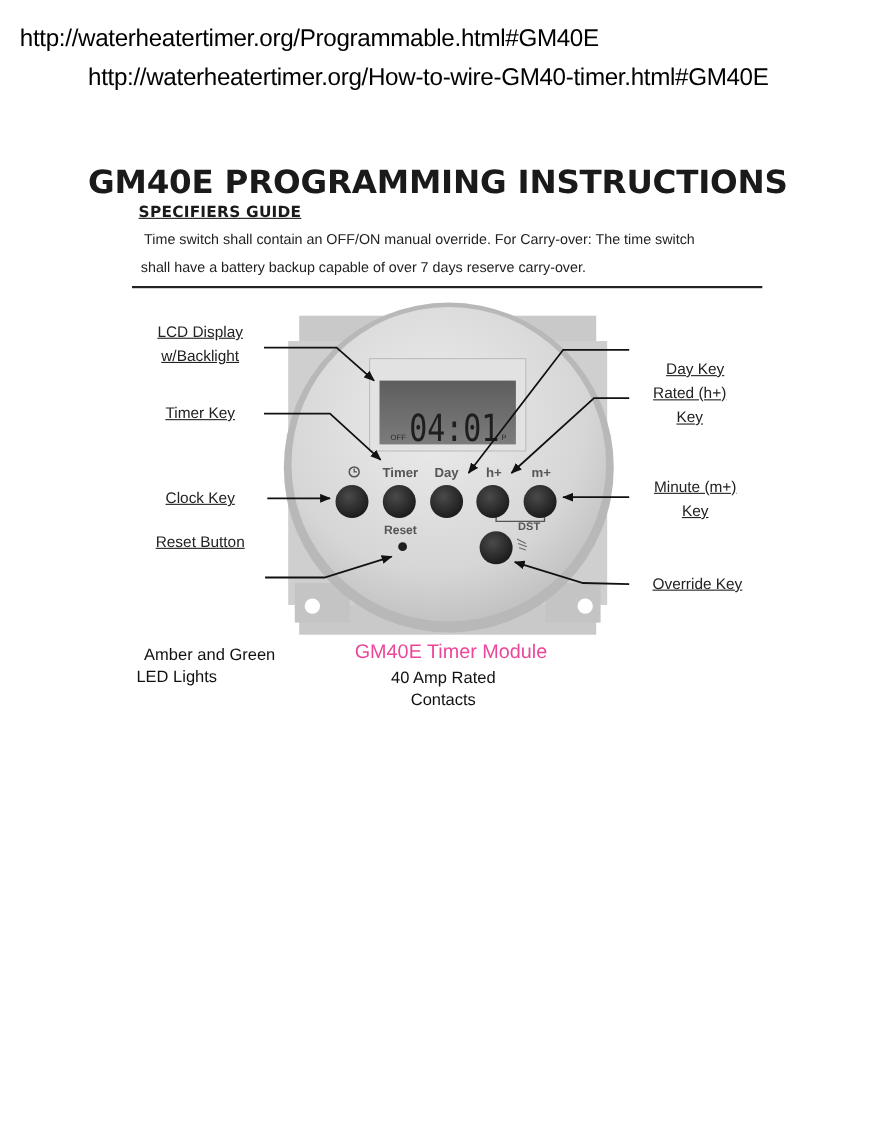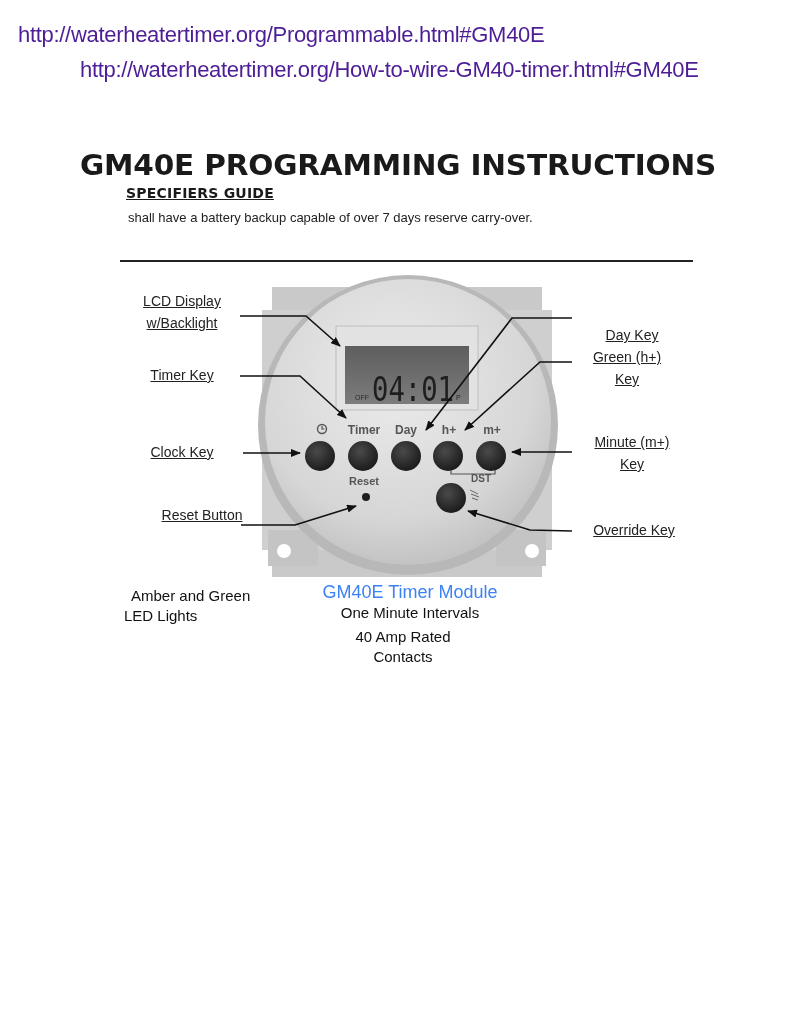--- a/index.html
+++ b/index.html
@@ -1,37 +1,38 @@
 <!DOCTYPE html>
 <html><head>
   <meta charset="utf-8">
   <style>
     html, body { margin: 0; padding: 0; background: #ffffff; }
     body { width: 808px; height: 1022px; position: relative; overflow: hidden;
            font-family: "Liberation Sans", sans-serif; color: #222; }
     .abs { position: absolute; }
-    .link { color: #4c1d95; font-size: 22px; text-decoration: none; white-space: nowrap; letter-spacing: -0.3px; }
+    .link { color: #000000; font-size: 22px; text-decoration: none; white-space: nowrap; letter-spacing: -0.3px; }
     .title { font-family: "DejaVu Sans", sans-serif; font-weight: 900; font-size: 29px; color: #1a1a1a; letter-spacing: -0.2px; white-space: nowrap; transform: scaleX(1.02); transform-origin: left; }
     .subtitle { font-family: "DejaVu Sans", sans-serif; font-weight: bold; font-size: 14px; color: #1a1a1a; letter-spacing: 0.2px; }
     .desc { font-size: 13px; color: #222; line-height: 25px; }
     .rule { height: 2px; background: #222; }
     .label { font-size: 14px; color: #222; text-align: center; line-height: 22px; white-space: nowrap; text-decoration: underline; }
     .caption { font-size: 15px; color: #111; text-align: center; line-height: 20px; white-space: nowrap; }
-    .caption-lg { font-size: 18px; color: #3b82f6; }
+    .caption-lg { font-size: 18px; color: #ec4899; }
     svg text { font-family: "Liberation Sans", sans-serif; }
   </style>
 </head>
 <body>
 
 <a class="abs link" style="left:18px; top:22px;">http://waterheatertimer.org/Programmable.html#GM40E</a>
 <a class="abs link" style="left:80px; top:57px;">http://waterheatertimer.org/How-to-wire-GM40-timer.html#GM40E</a>
 
 <div class="abs title" style="left:80px; top:148px;">GM40E PROGRAMMING INSTRUCTIONS</div>
 <div class="abs subtitle" style="left:126px; top:185px;text-decoration:underline;">SPECIFIERS GUIDE</div>
 <div class="abs desc" style="left:128px; top:205px;">
+  <div style="padding-left:3px;">Time switch shall contain an OFF/ON manual override. For Carry-over: The time switch</div>
   <div>shall have a battery backup capable of over 7 days reserve carry-over.</div>
 </div>
 <div class="abs rule" style="left:120px; top:260px; width:573px;"></div>
 
 <svg class="abs" style="left:0; top:0;" width="808" height="700">
   <defs>
     <radialGradient id="faceGrad" cx="45%" cy="35%" r="70%">
       <stop offset="0%" stop-color="#ececec"></stop>
       <stop offset="70%" stop-color="#d6d6d6"></stop>
       <stop offset="100%" stop-color="#bdbdbd"></stop>
@@ -109,35 +110,34 @@
     <polyline points="572,531 530,530 468,511" marker-end="url(#arrow)"></polyline>
   </g>
 </svg>
 
 <div class="abs label" style="left:122px; top:290px; width:120px;">
   <div>LCD Display</div>
   <div>w/Backlight</div>
 </div>
 <div class="abs label" style="left:132px; top:364px; width:100px;">Timer Key</div>
 <div class="abs label" style="left:132px; top:441px; width:100px;">Clock Key</div>
-<div class="abs label" style="left:122px; top:504px; width:120px;margin-left:20px;">Reset Button</div>
+<div class="abs label" style="left:122px; top:481px; width:120px;">Reset Button</div>
 
 <div class="abs label" style="left:582px; top:324px; width:100px;">Day Key</div>
 <div class="abs label" style="left:572px; top:346px; width:110px;">
-  <div>Green (h+)</div>
+  <div>Rated (h+)</div>
   <div>Key</div>
 </div>
 <div class="abs label" style="left:572px; top:431px; width:120px;text-align:center;">
   <div>Minute (m+)</div>
   <div>Key</div>
 </div>
 <div class="abs label" style="left:574px; top:519px; width:120px;">Override Key</div>
 
 <div class="abs caption" style="left:124px; top:586px; text-align:left;">
   <div style="padding-left:7px;">Amber and Green</div>
   <div>LED Lights</div>
 </div>
 <div class="abs caption" style="left:300px; top:581px; width:220px;">
   <div class="caption-lg" style="line-height:22px;">GM40E Timer Module</div>
-  <div>One Minute Intervals</div>
   <div style="margin-top:4px; padding-right:14px;">40 Amp Rated</div>
   <div style="padding-right:14px;">Contacts</div>
 </div>
 
 </body></html>

